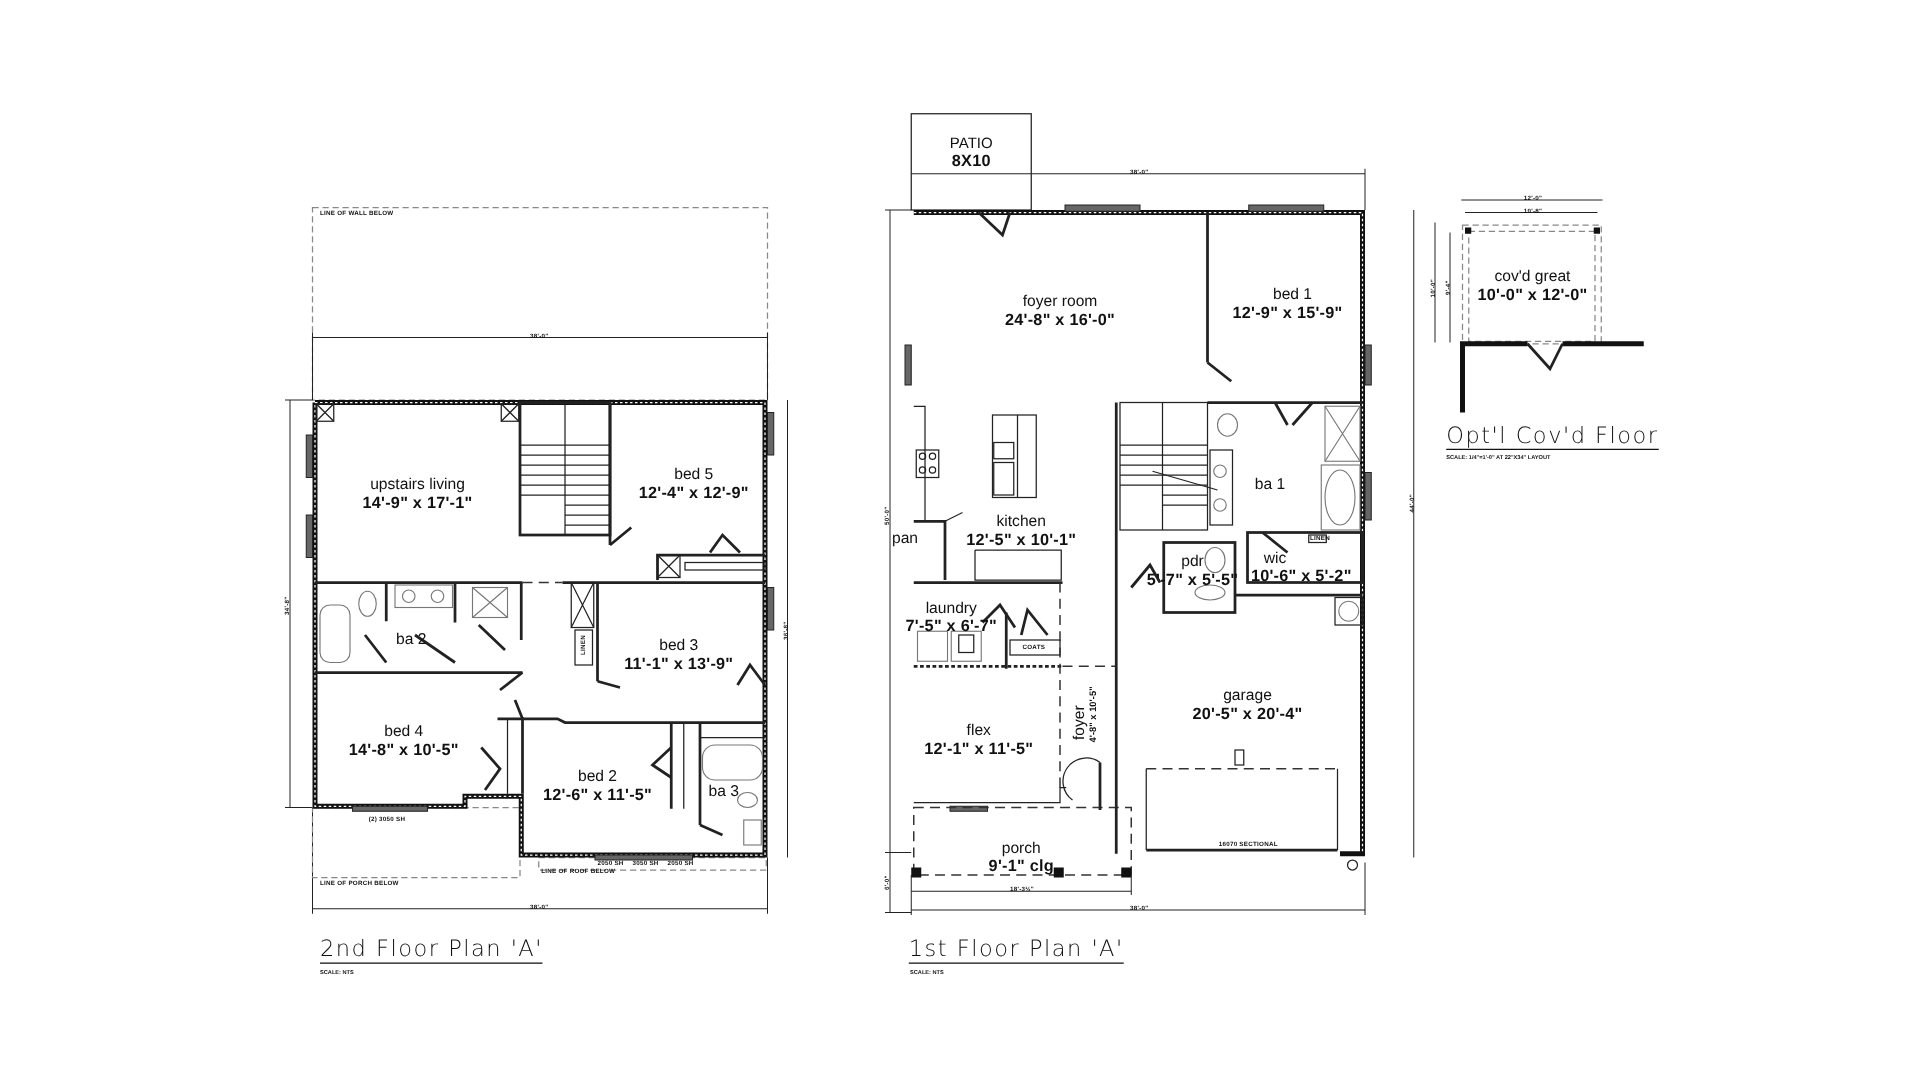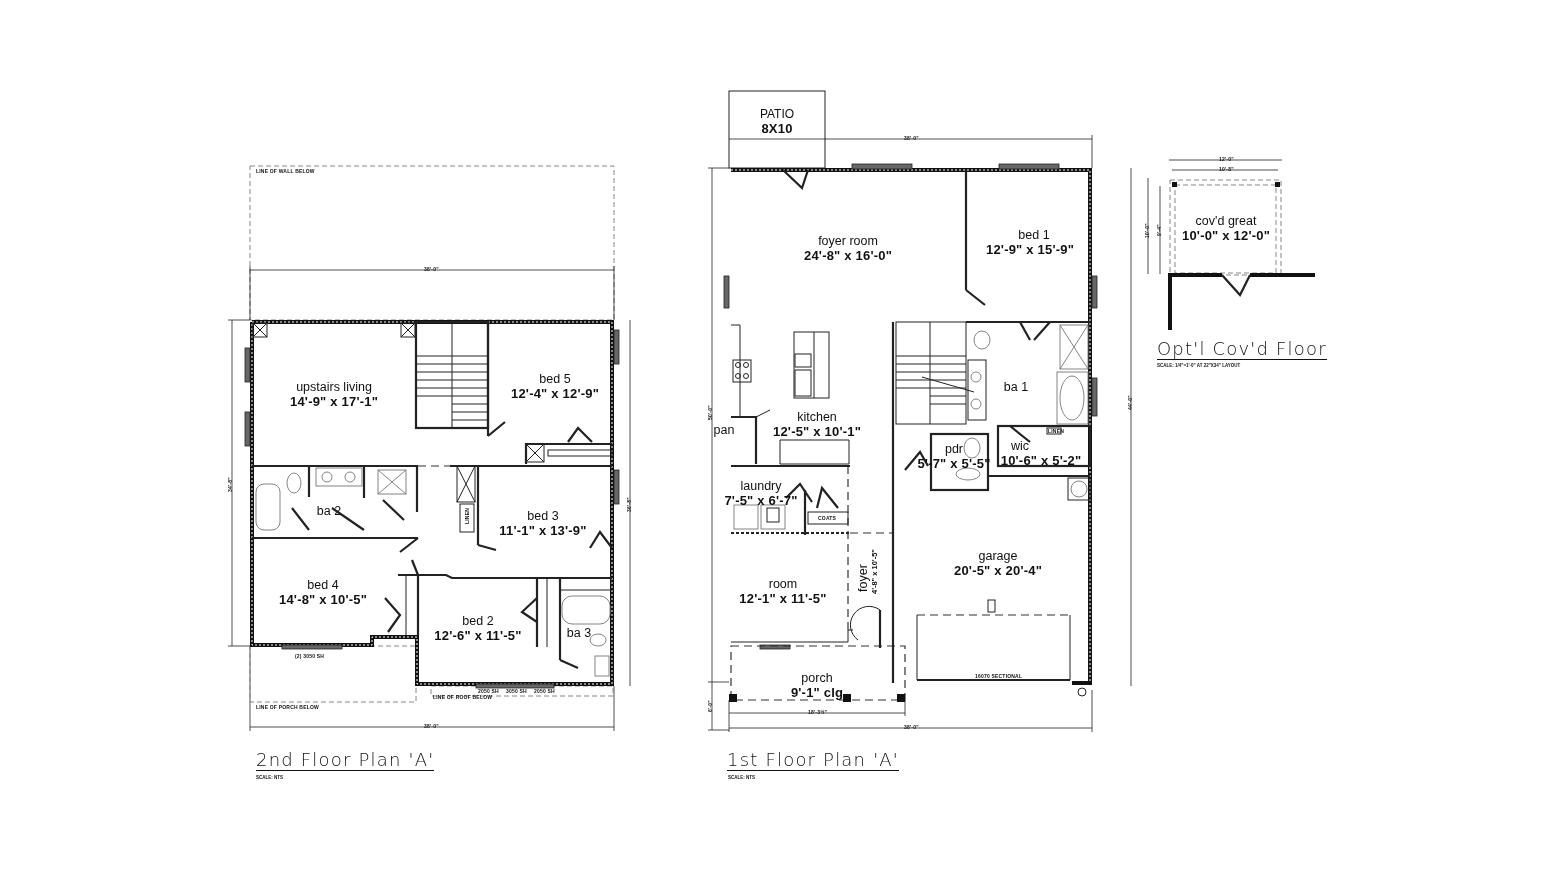--- a/index.html
+++ b/index.html
@@ -320,21 +320,21 @@
   <span class="txt room" style="left:817px;top:411px;">kitchen</span>
   <span class="txt size" style="left:817px;top:425px;">12'-5" x 10'-1"</span>
   <span class="txt room" style="left:712px;top:424px;padding-left:24px;">pan</span>
   <span class="txt room" style="left:1016px;top:381px;">ba 1</span>
   <span class="txt room" style="left:954px;top:443px;">pdr</span>
   <span class="txt size" style="left:954px;top:457px;">5'-7" x 5'-5"</span>
   <span class="txt room" style="left:998px;top:440px;margin-left:22px;">wic</span>
   <span class="txt size" style="left:1041px;top:454px;">10'-6" x 5'-2"</span>
   <span class="txt room" style="left:761px;top:480px;">laundry</span>
   <span class="txt size" style="left:761px;top:494px;">7'-5" x 6'-7"</span>
-  <span class="txt room" style="left:783px;top:578px;">room</span>
+  <span class="txt room" style="left:783px;top:578px;">flex</span>
   <span class="txt size" style="left:783px;top:592px;">12'-1" x 11'-5"</span>
   <span class="txt vert" style="left:857px;top:592px;font-size:12.5px;">foyer</span>
   <span class="txt vert" style="left:871px;top:594px;font-size:7.5px;font-weight:bold;">4'-8" x 10'-5"</span>
   <span class="txt room" style="left:998px;top:550px;">garage</span>
   <span class="txt size" style="left:998px;top:564px;">20'-5" x 20'-4"</span>
   <span class="txt room" style="left:817px;top:672px;">porch</span>
   <span class="txt size" style="left:817px;top:686px;">9'-1" clg</span>
 
   <span class="txt tiny" style="left:818px;top:516px;">COATS</span>
   <span class="txt tiny" style="left:1048px;top:429px;">LINEN</span>

